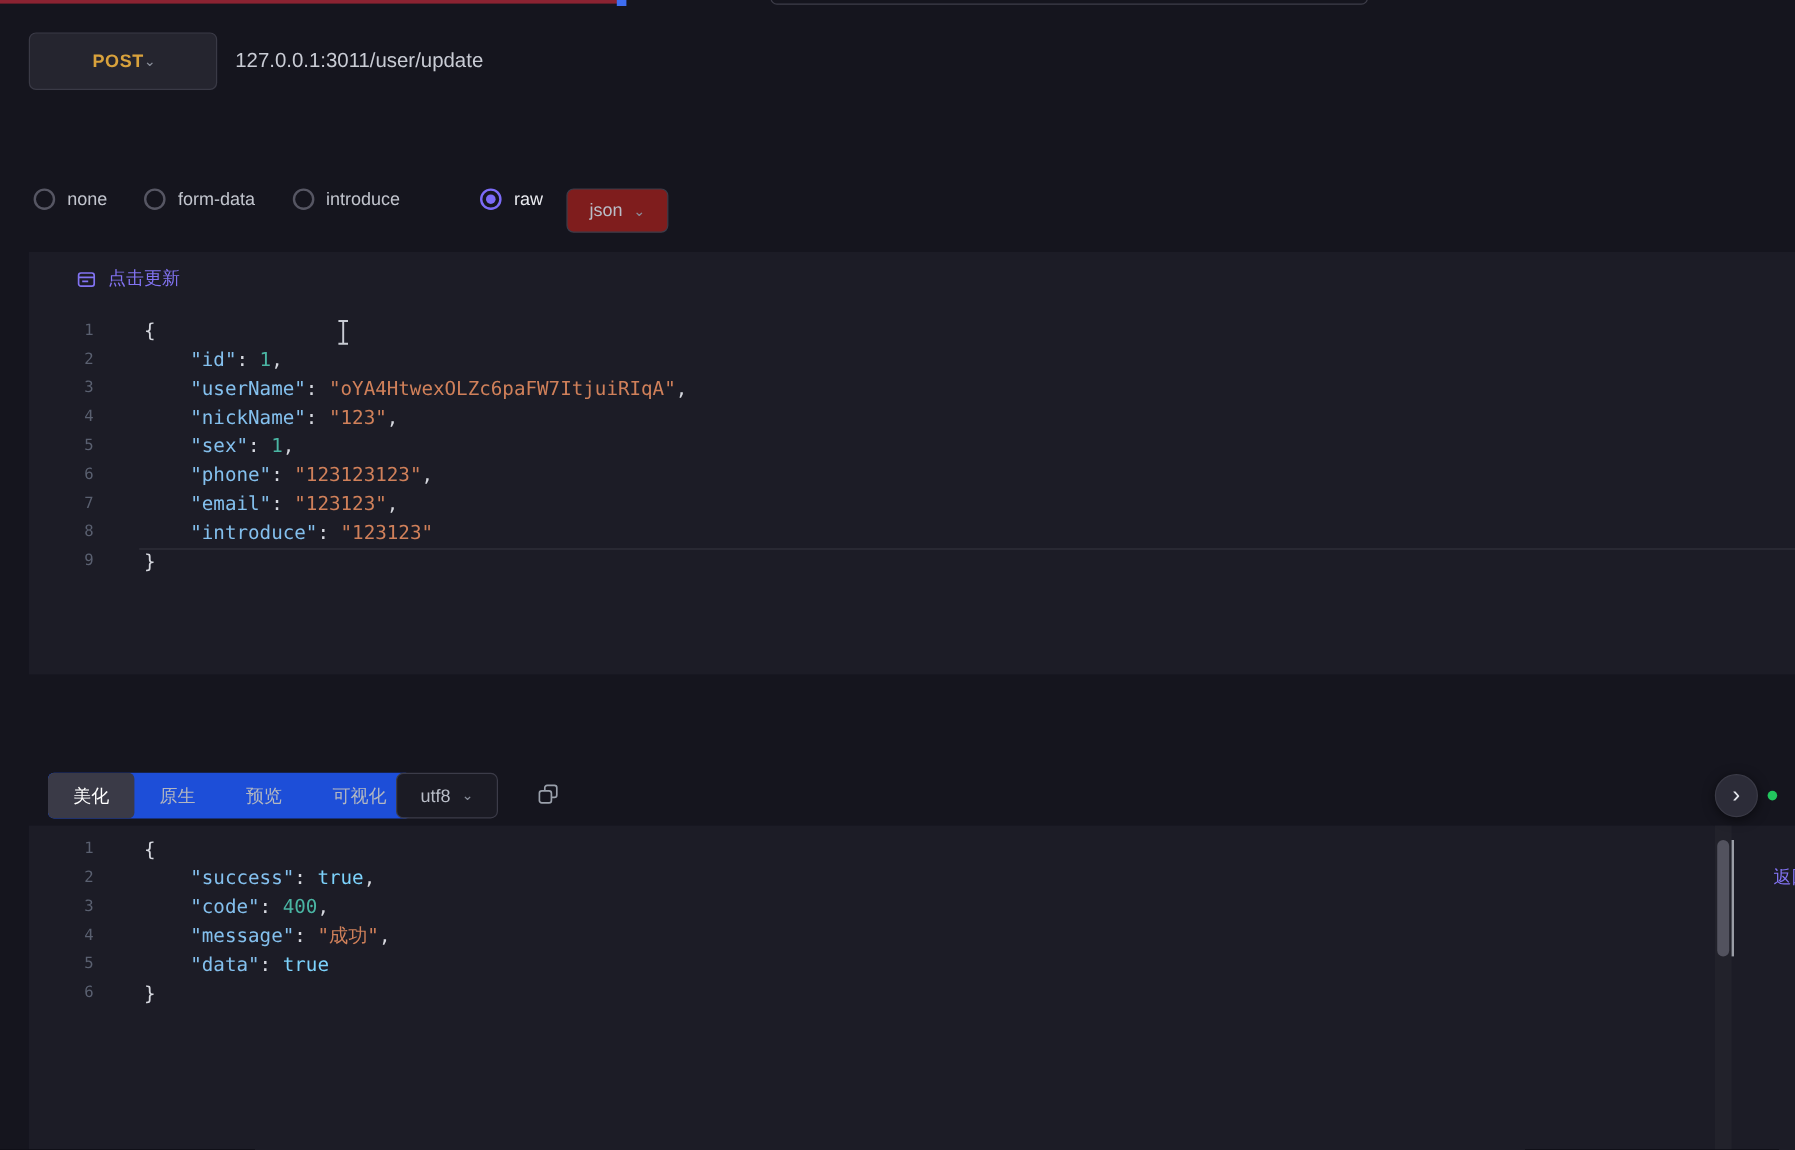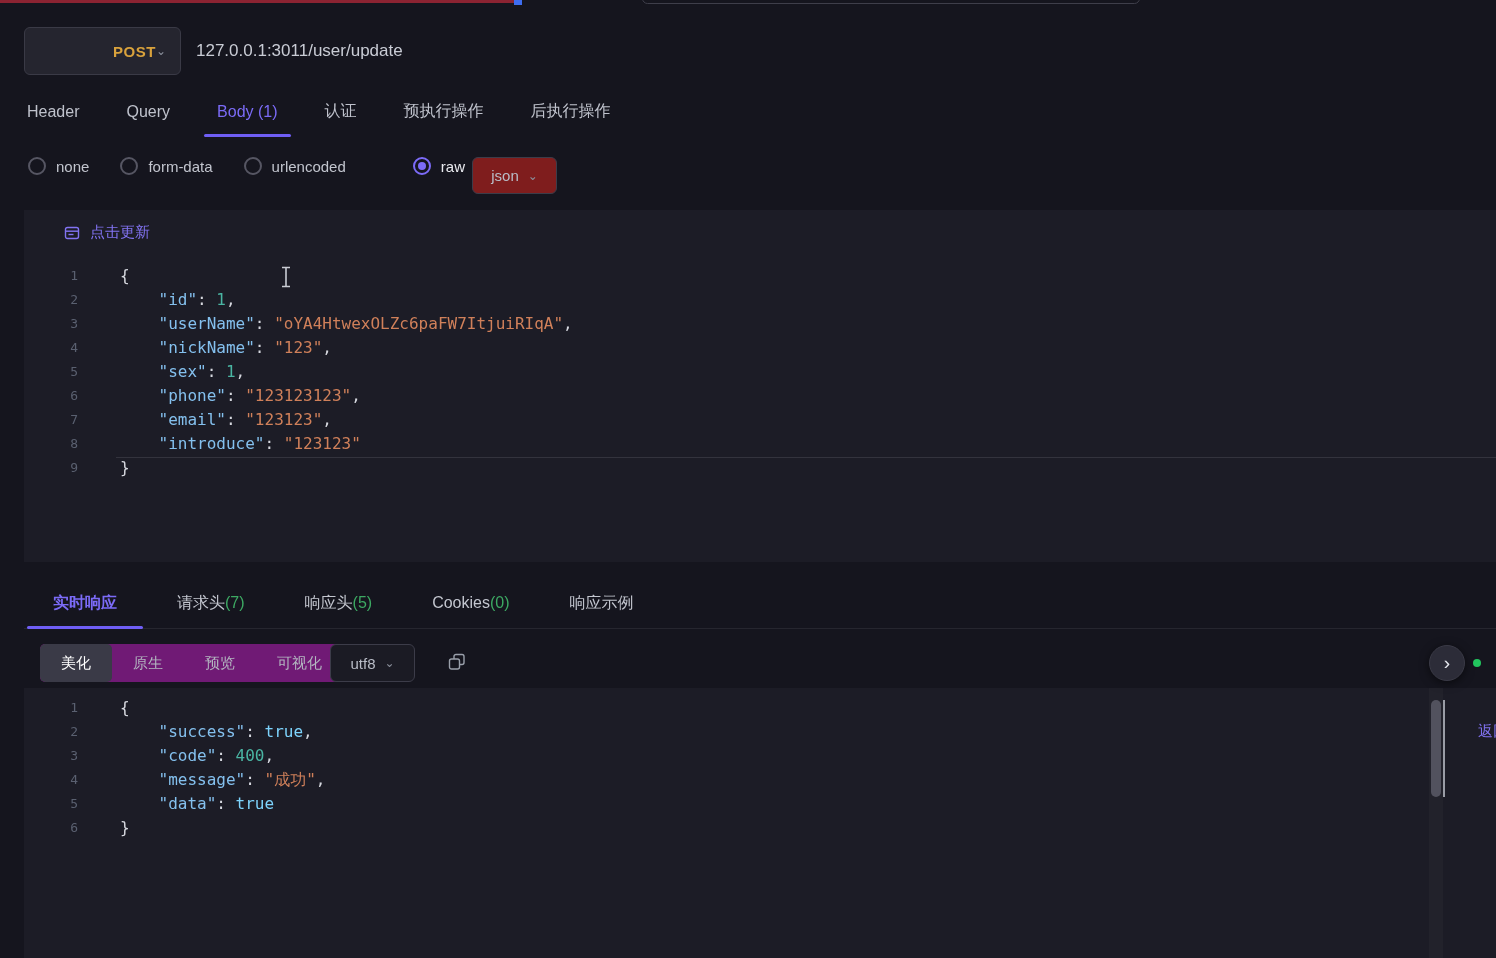--- a/index.html
+++ b/index.html
@@ -13,21 +13,21 @@
 
   
   .art-red  { left:0; top:0; width:519px; height:3px; background:#8b2332; }
   .art-blue { left:514px; top:0; width:8px; height:5px; background:#3e6df0; }
   .art-input{ left:642px; top:-7px; width:498px; height:11px; border:1px solid #3e3e4a; border-radius:7px; }
 
   
   .method-select {
     left:24px; top:27px; width:157px; height:48px;
     background:#25252f; border:1px solid #3a3a46; border-radius:6px;
-    display:flex; align-items:center; justify-content:flex-end;
+    display:flex; align-items:center; justify-content:center;
     padding:0 14px 0 16px; cursor:pointer;
   }
   .method-select .m { color:#d9a23c; font-weight:bold; font-size:15px; letter-spacing:.5px; }
   .chev { color:#8a8f9b; font-size:12px; }
   .url { left:196px; top:27px; height:48px; display:flex; align-items:center; font-size:17px; color:#c9ccd5; cursor:text; }
 
   
   .req-tabs { left:27px; top:86px; height:51px; display:flex; gap:47px; align-items:center; font-size:16px; }
   .req-tab { color:#bfc2cc; cursor:pointer; position:relative; height:100%; display:flex; align-items:center; }
   .req-tab.active { color:#7b6bf7; }
@@ -69,21 +69,21 @@
   .cursor-ibeam { left:279px; top:266px; }
 
   
   .res-tabs { left:24px; top:578px; width:1472px; height:51px; display:flex; align-items:center; gap:60px; padding-left:29px; border-bottom:1px solid #26262f; font-size:16px; }
   .res-tab { color:#c3c6cf; cursor:pointer; position:relative; height:100%; display:flex; align-items:center; }
   .res-tab.active { color:#7b6bf7; font-weight:bold; }
   .res-tab.active::after { content:""; position:absolute; left:-26px; right:-26px; bottom:-1px; height:3px; background:#6f5ef5; border-radius:2px; }
   .res-tab .cnt { color:#3da963; font-weight:normal; }
 
   
-  .chips { left:40px; top:644px; height:38px; display:flex; background:#701a75; border-radius:5px; overflow:hidden; }
+  .chips { left:40px; top:644px; height:38px; display:flex; background:#1d4ed8; border-radius:5px; overflow:hidden; }
   .chip { padding:0 21px; display:flex; align-items:center; font-size:15px; color:#b3b7c0; cursor:pointer; }
   .chip.active { background:#3a3a47; color:#ffffff; border-radius:5px; }
   .utf8 {
     left:330px; top:644px; width:85px; height:38px;
     border:1px solid #3c3c49; border-radius:6px; background:#1b1b24;
     display:flex; align-items:center; justify-content:center; gap:9px;
     font-size:15px; color:#b9bdc7; cursor:pointer;
   }
   .copy-btn { left:448px; top:653px; cursor:pointer; }
 
@@ -113,41 +113,33 @@
   <div class="abs art-red"></div>
   <div class="abs art-blue"></div>
   <div class="abs art-input"></div>
 
   <div class="abs method-select">
     <span class="m">POST</span>
     <span class="chev">⌄</span>
   </div>
   <div class="abs url">127.0.0.1:3011/user/update</div>
 
-  <div class="abs req-tabs">
-    <div class="req-tab">Header</div>
-    <div class="req-tab">Query</div>
-    <div class="req-tab active">Body (1)</div>
-    <div class="req-tab">认证</div>
-    <div class="req-tab">预执行操作</div>
-    <div class="req-tab">后执行操作</div>
-  </div>
 
   <div class="abs mode-row">
     <label class="mode">
       <span class="radio"></span>
       <span>none</span>
     </label>
     <label class="mode">
       <span class="radio"></span>
       <span>form-data</span>
     </label>
     <label class="mode">
       <span class="radio"></span>
-      <span>urlencoded</span>
+      <span>introduce</span>
     </label>
     <label class="mode sel">
       <span class="radio"></span>
       <span>raw</span>
     </label>
   </div>
   <div class="abs json-select">
     <span>json</span>
     <span class="chev">⌄</span>
   </div>
@@ -199,40 +191,20 @@
           <span class="code"><span class="tok-p">}</span></span>
         </div>
       </div>
     <div class="hairline"></div>
   </div>
 
   <svg class="abs cursor-ibeam" width="14" height="22" viewBox="0 0 14 22">
     <path d="M3 1.5 H11 M7 1.5 V20.5 M3 20.5 H11" stroke="#c9ccd4" stroke-width="1.6" fill="none"></path>
   </svg>
 
-  <div class="abs res-tabs">
-    <div class="res-tab active">
-      <span>实时响应</span>
-    </div>
-    <div class="res-tab">
-      <span>请求头</span>
-        <span class="cnt">(7)</span>
-    </div>
-    <div class="res-tab">
-      <span>响应头</span>
-        <span class="cnt">(5)</span>
-    </div>
-    <div class="res-tab">
-      <span>Cookies</span>
-        <span class="cnt">(0)</span>
-    </div>
-    <div class="res-tab">
-      <span>响应示例</span>
-    </div>
-  </div>
 
   <div class="abs chips">
     <div class="chip active">美化</div>
     <div class="chip">原生</div>
     <div class="chip">预览</div>
     <div class="chip">可视化</div>
   </div>
   <div class="abs utf8">
     <span>utf8</span>
     <span class="chev">⌄</span>

